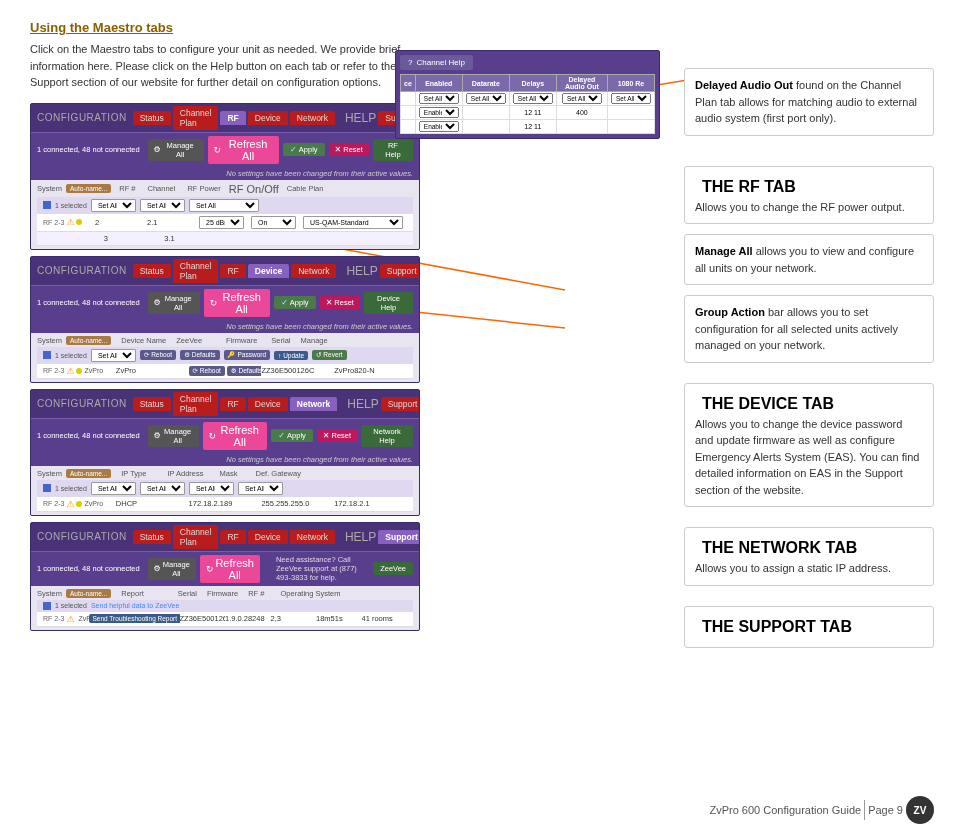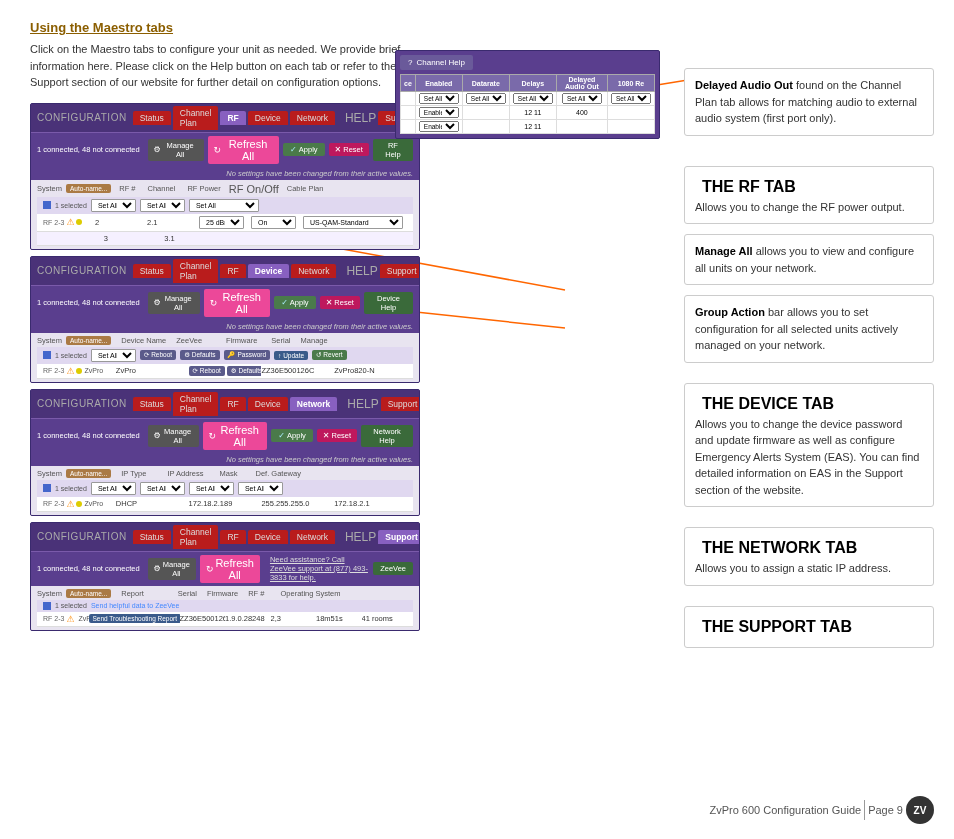--- a/index.html
+++ b/index.html
@@ -658,21 +658,21 @@
         <div class="tab">Device</div>
         <div class="tab">Network</div>
         <span class="help-label">HELP</span>
         <div class="tab active">Support</div>
         <div class="tab">About</div>
       </div>
       <div class="panel-toolbar">
         <span class="conn-label">1 connected, 48 not connected</span>
         <button class="btn-manage">Manage All</button>
         <button class="btn-refresh">Refresh All</button>
-        <span style="color:#ddd; font-size:7.5px; margin-left:6px;text-decoration:underline;">Need assistance? Call ZeeVee support at (877) 493-3833 for help.</span>
+        <span style="color:#ddd; font-size:7.5px; margin-left:12px;">Need assistance? Call ZeeVee support at (877) 493-3833 for help.</span>
         <button class="btn-help">ZeeVee</button>
       </div>
 
       <div style="background:#e8e4f0; padding: 3px 6px;">
         <div style="display:flex; gap:4px; align-items:center; margin-bottom:2px;">
           <span style="font-size:7.5px; color:#555;">System</span>
           <button class="auto-name-btn">Auto-name...</button>
           <span style="font-size:7.5px; color:#555; margin-left:6px;">Report</span>
           <span style="font-size:7.5px; color:#555; margin-left:30px;">Serial</span>
           <span style="font-size:7.5px; color:#555; margin-left:6px;">Firmware</span>

